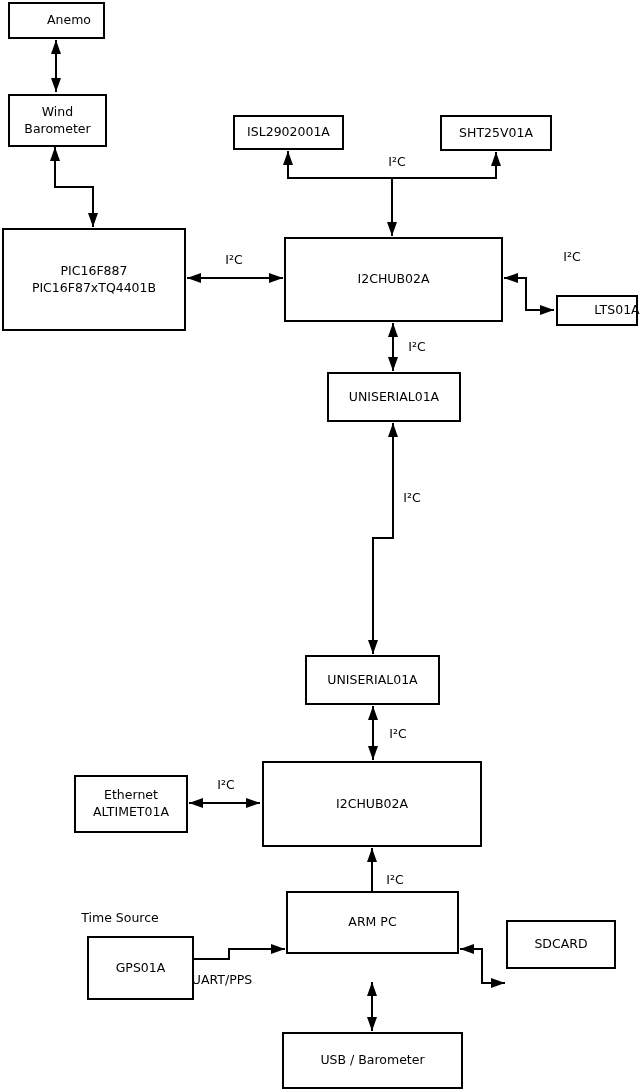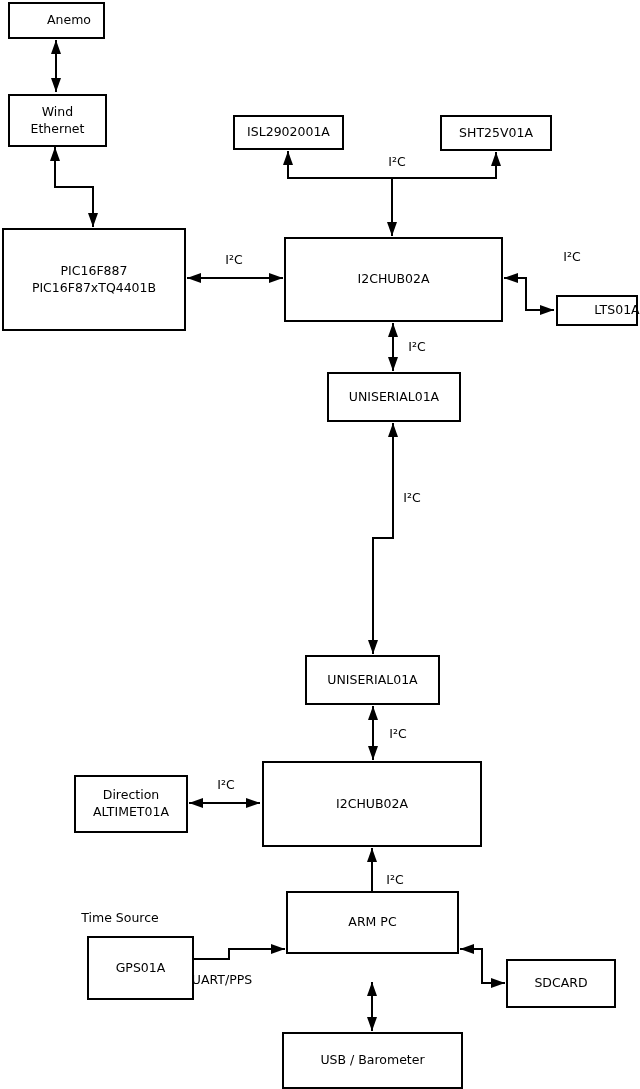--- a/index.html
+++ b/index.html
@@ -52,21 +52,21 @@
   .b-isl      { left: 233px; top: 115px;  width: 111px; height: 35px; }
   .b-sht      { left: 440px; top: 115px;  width: 112px; height: 36px; }
   .b-hub1     { left: 284px; top: 237px;  width: 219px; height: 85px; }
   .b-lts      { left: 556px; top: 295px;  width: 82px;  height: 31px; padding-left: 40px; }
   .b-uni1     { left: 327px; top: 372px;  width: 134px; height: 50px; }
   .b-uni2     { left: 305px; top: 655px;  width: 135px; height: 50px; }
   .b-hub2     { left: 262px; top: 761px;  width: 220px; height: 86px; }
   .b-baro     { left: 74px;  top: 775px;  width: 114px; height: 58px; }
   .b-gps      { left: 67px;  top: 936px;  width: 107px; height: 64px; margin-left: 20px; }
   .b-armpc    { left: 286px; top: 891px;  width: 173px; height: 63px; }
-  .b-sdcard   { left: 506px; top: 959px;  width: 110px; height: 49px; }
+  .b-sdcard   { left: 506px; top: 920px;  width: 110px; height: 49px; }
   .b-usb      { left: 282px; top: 1032px; width: 181px; height: 57px; }
   
   .l-pic-hub1   { left: 234px; top: 259px; }
   .l-hub1-sens  { left: 397px; top: 161px; }
   .l-hub1-lts   { left: 572px; top: 256px; }
   .l-hub1-uni1  { left: 417px; top: 346px; }
   .l-uni1-uni2  { left: 412px; top: 497px; }
   .l-uni2-hub2  { left: 398px; top: 733px; }
   .l-baro-hub2  { left: 226px; top: 784px; }
   .l-hub2-arm   { left: 395px; top: 879px; }
@@ -104,21 +104,21 @@
     <path class="wire" d="M 460,949 L 482,949 L 482,983 L 505,983" marker-start="url(#arrow)" marker-end="url(#arrow)"></path>
     <path class="wire" d="M 372,982 L 372,1031" marker-start="url(#arrow)" marker-end="url(#arrow)"></path>
   </svg>
 
   <div class="box b-anemo">
     <span>Anemo</span>
   </div>
 
   <div class="box b-wind">
     <span>Wind</span>
-    <span>Ethernet</span>
+    <span>Barometer</span>
   </div>
 
   <div class="box b-pic">
     <span>PIC16F887</span>
     <span>PIC16F87xTQ4401B</span>
   </div>
 
   <div class="box b-isl">
     <span>ISL2902001A</span>
   </div>
@@ -141,21 +141,21 @@
 
   <div class="box b-uni2">
     <span>UNISERIAL01A</span>
   </div>
 
   <div class="box b-hub2">
     <span>I2CHUB02A</span>
   </div>
 
   <div class="box b-baro">
-    <span>Direction</span>
+    <span>Ethernet</span>
     <span>ALTIMET01A</span>
   </div>
 
   <div class="box b-gps">
     <span>GPS01A</span>
   </div>
 
   <div class="box b-armpc">
     <span>ARM PC</span>
   </div>

